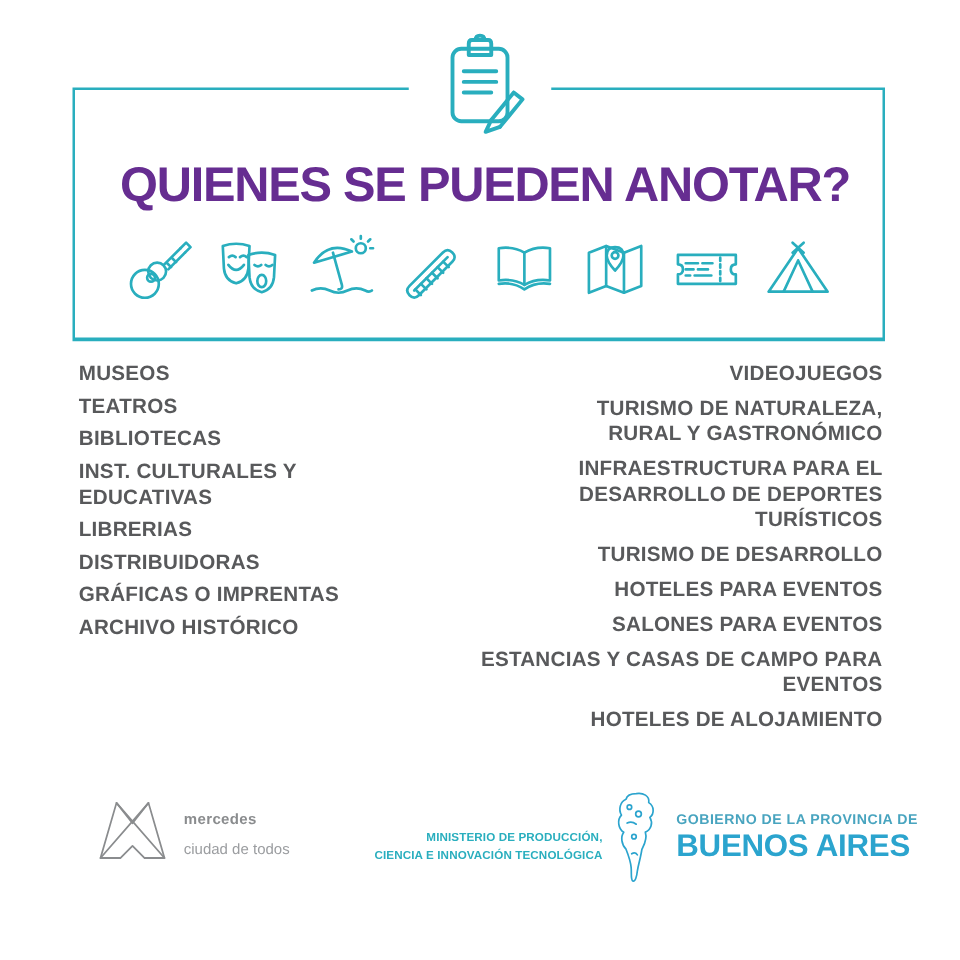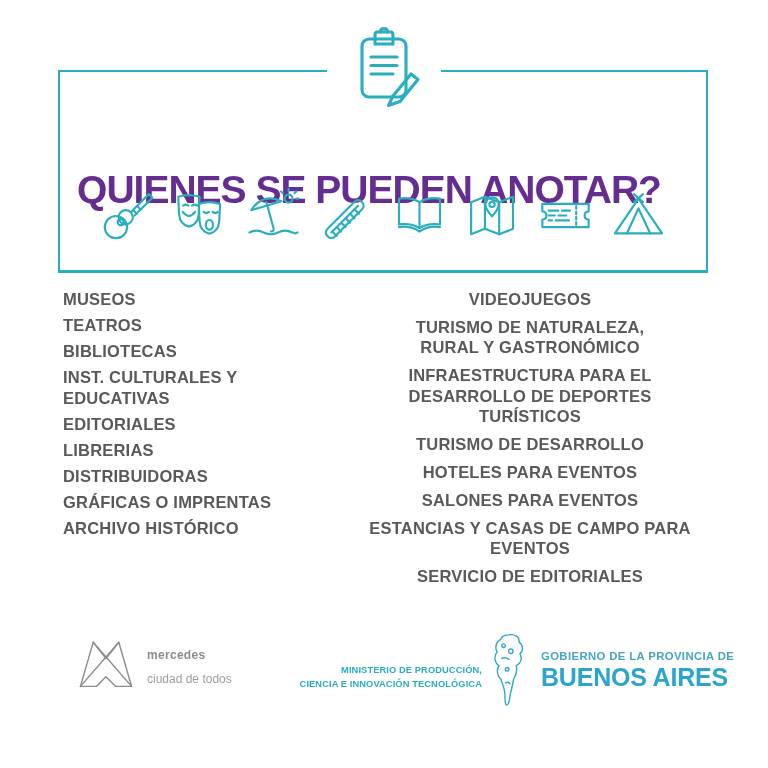--- a/index.html
+++ b/index.html
@@ -15,33 +15,33 @@
 
   .frame{
     position:absolute;left:58px;top:70px;width:646px;height:198px;
     border:2px solid var(--teal);border-bottom-width:3px;
   }
   .frame-gap{position:absolute;left:267px;top:-4px;width:114px;height:8px;background:#fff;}
 
   .clipboard{position:absolute;left:340px;top:26px;width:88px;height:88px;}
 
   .title{
-    position:absolute;left:58px;top:127px;width:622px;text-align:center;
-    font-size:39px;font-weight:800;color:var(--purple);letter-spacing:-1px;white-space:nowrap;margin-top:41px;
+    position:absolute;left:58px;top:127px;width:622px;text-align:right;
+    font-size:39px;font-weight:800;color:var(--purple);letter-spacing:-1px;white-space:nowrap;
   }
 
   .icon-row{
     position:absolute;left:58px;top:187px;width:650px;
     display:flex;justify-content:center;align-items:center;gap:16px;
   }
   .icon-row svg{width:57px;height:57px;}
 
   .col{position:absolute;top:289px;}
   .col-left{left:63px;width:268px;text-align:left;}
-  .col-right{right:62px;width:352px;text-align:center;}
+  .col-right{right:62px;width:352px;text-align:right;}
   .li{
     font-size:16.5px;font-weight:700;color:var(--text-gray);
     line-height:1.22;margin-bottom:6px;white-space:pre-line;letter-spacing:0.2px;
   }
   .col-right .li{margin-bottom:8px;}
 
   .m-logo{position:absolute;left:76px;top:637px;width:60px;height:55px;}
   .m-name{position:absolute;left:147px;top:648px;font-size:12px;font-weight:700;color:var(--logo-gray);letter-spacing:0.3px;}
   .m-tagline{position:absolute;left:147px;top:672px;font-size:12px;font-weight:400;color:#9b9da0;}
 
@@ -147,40 +147,39 @@
       </g>
     </svg>
   </div>
 
   <div class="col col-left">
     <div class="li">MUSEOS</div>
     <div class="li">TEATROS</div>
     <div class="li">BIBLIOTECAS</div>
     <div class="li">INST. CULTURALES Y
 EDUCATIVAS</div>
-    <div class="li">EDITORIALES</div>
     <div class="li">LIBRERIAS</div>
     <div class="li">DISTRIBUIDORAS</div>
     <div class="li">GRÁFICAS O IMPRENTAS</div>
     <div class="li">ARCHIVO HISTÓRICO</div>
   </div>
 
   <div class="col col-right">
     <div class="li">VIDEOJUEGOS</div>
     <div class="li">TURISMO DE NATURALEZA,
 RURAL Y GASTRONÓMICO</div>
     <div class="li">INFRAESTRUCTURA PARA EL
 DESARROLLO DE DEPORTES
 TURÍSTICOS</div>
     <div class="li">TURISMO DE DESARROLLO</div>
     <div class="li">HOTELES PARA EVENTOS</div>
     <div class="li">SALONES PARA EVENTOS</div>
     <div class="li">ESTANCIAS Y CASAS DE CAMPO PARA
 EVENTOS</div>
-    <div class="li">SERVICIO DE EDITORIALES</div>
+    <div class="li">HOTELES DE ALOJAMIENTO</div>
   </div>
 
   <div class="m-logo gray">
     <svg viewBox="0 0 68 60">
       <g class="stroke" style="stroke-width:1.6">
         <path d="M5 56 L19.5 6 L34 24.5 L48.5 6 L63 56 L45 56 L34 45 L23 56 Z"></path>
         <path d="M19.5 6 L63 56 M48.5 6 L5 56"></path>
       </g>
     </svg>
   </div>

